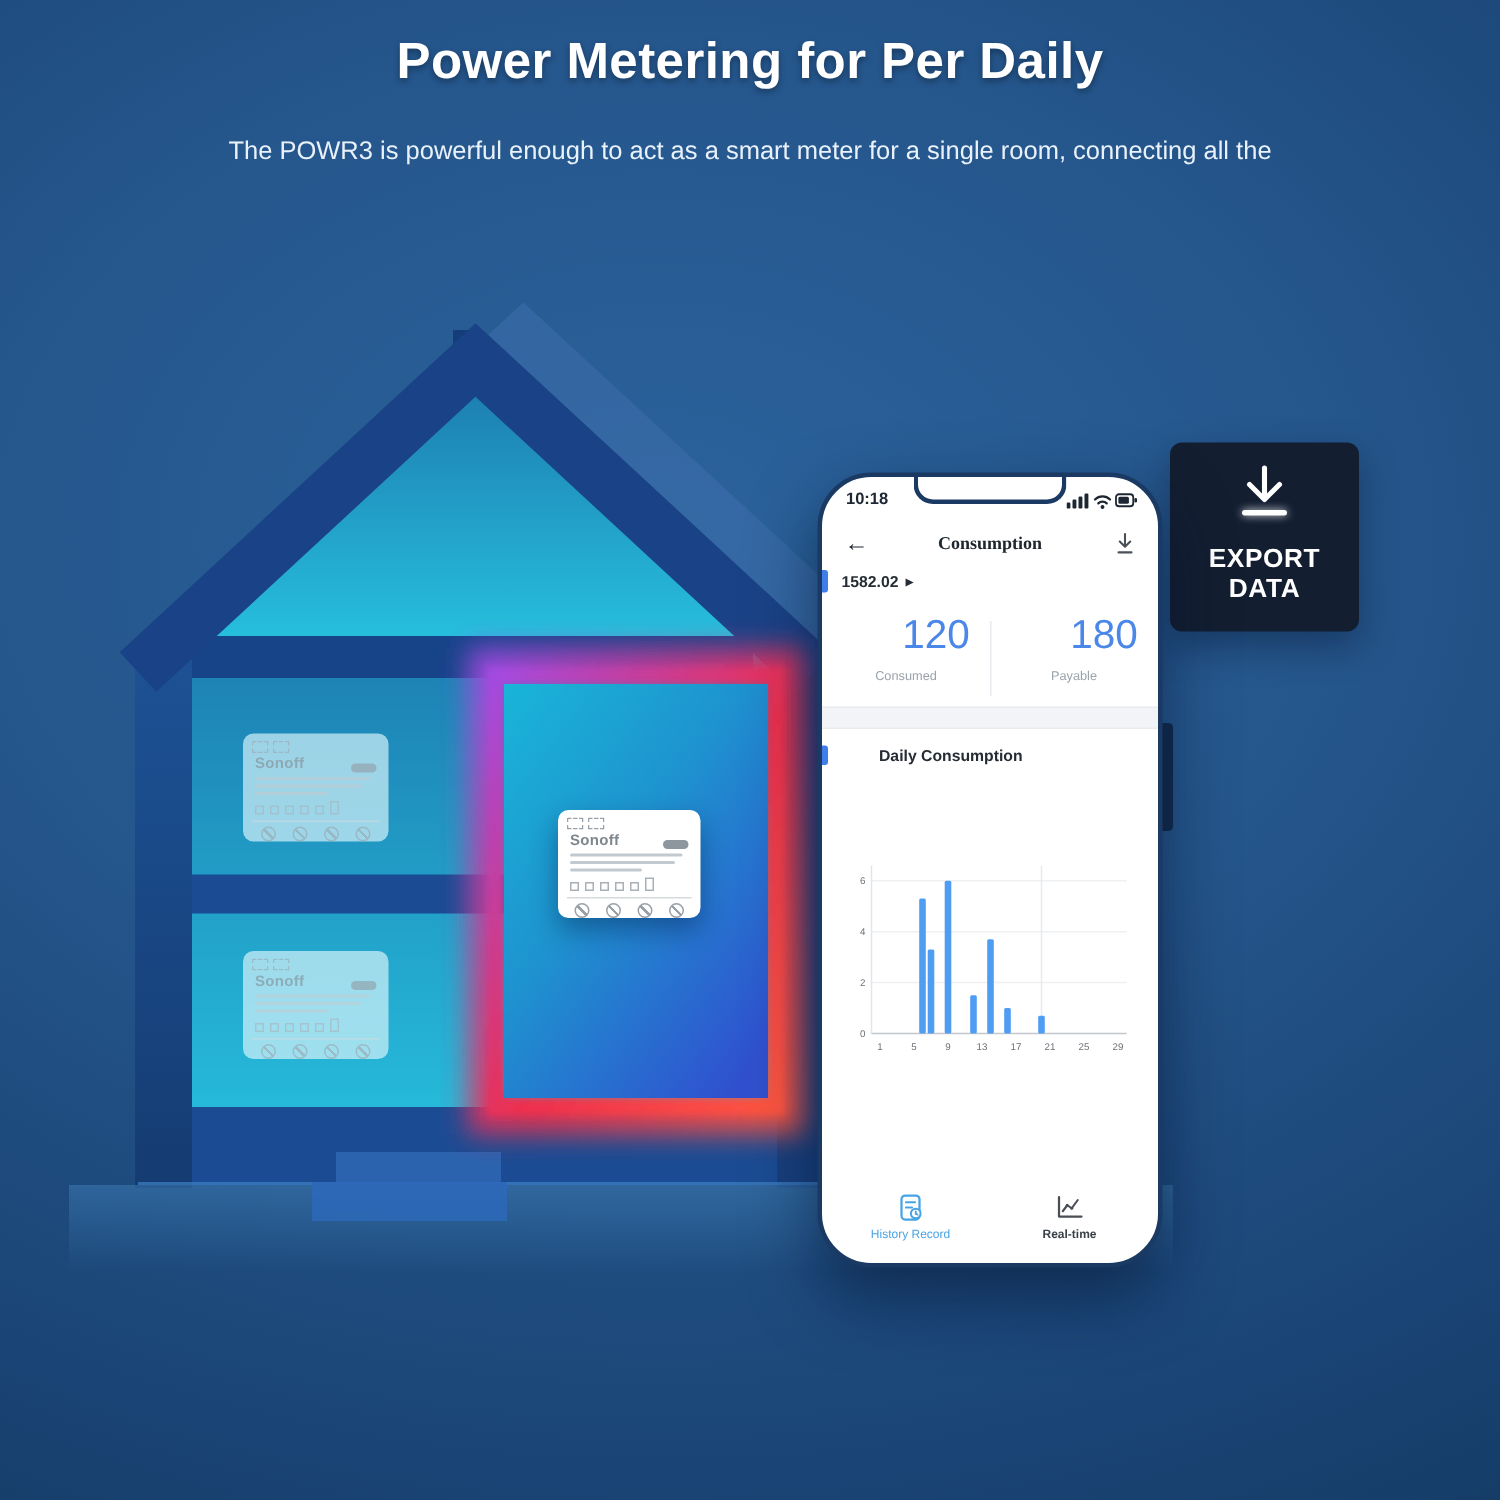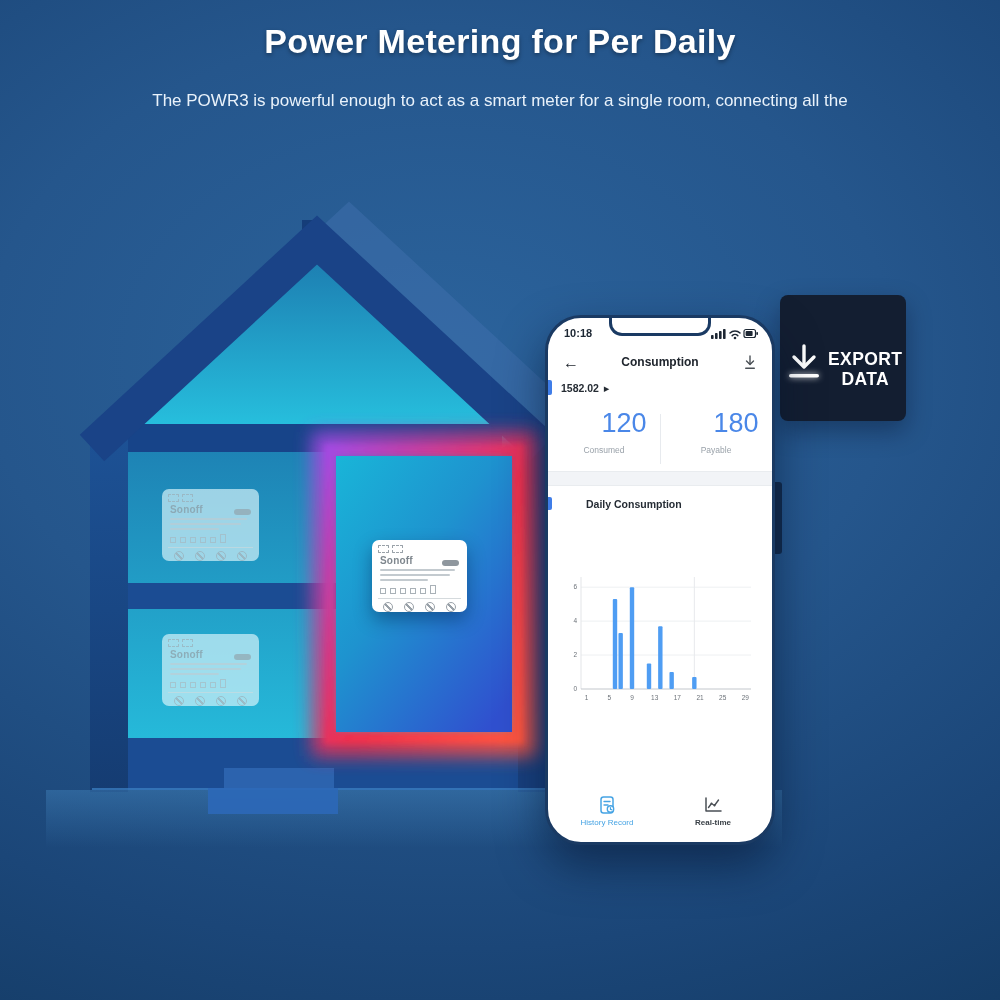--- a/index.html
+++ b/index.html
@@ -30,39 +30,39 @@
   .d-pill{width:17px;height:6px;background:#8f979e;border-radius:3px;}
   .d-line{height:2px;background:#c3cacf;border-radius:1px;margin:3px 2px 0;}
   .d-iconrow{display:flex;gap:4px;margin:4px 2px 0;align-items:flex-end;}
   .d-ico{width:4px;height:4px;border:1px solid #a9b1b7;}
   .d-ico.tall{height:7px;}
   .d-screws{display:flex;justify-content:space-around;margin-top:4px;border-top:1px solid #d5dadd;padding-top:3px;}
   .d-screw{width:8px;height:8px;border:1px solid #99a1a8;border-radius:50%;
     background:linear-gradient(45deg,transparent 42%,#99a1a8 42%,#99a1a8 58%,transparent 58%);}
   
   .export-badge{position:absolute;left:780px;top:295px;width:126px;height:126px;z-index:3;
-    background:#131e31;border-radius:8px;display:flex;flex-direction:row;align-items:center;
+    background:#131e31;border-radius:8px;display:flex;flex-direction:column;align-items:center;
     padding-top:12px;box-sizing:border-box;box-shadow:0 10px 24px rgba(0,10,30,.35);}
   .export-underline{filter:drop-shadow(0 0 3px rgba(255,255,255,.9));}
   .export-label{margin-top:9px;color:#ffffff;font-size:17.5px;font-weight:800;
     letter-spacing:.4px;line-height:20px;text-align:center;}
   
   .side-btn{position:absolute;left:772px;top:482px;width:10px;height:72px;background:#132c4e;
     border-radius:0 3px 3px 0;z-index:3;}
   .phone{position:absolute;left:545px;top:315px;width:230px;height:530px;z-index:4;
     background:#ffffff;border:3px solid #1a3a63;border-radius:36px;box-sizing:border-box;
     box-shadow:0 20px 45px rgba(4,18,45,.55);}
   .screen{position:absolute;inset:0;border-radius:33px;overflow:hidden;}
   .notch{position:absolute;top:0;left:50%;transform:translateX(-50%);width:96px;height:15px;
     background:#ffffff;border:3px solid #1a3a63;border-top:none;border-radius:0 0 13px 13px;}
   .status{position:absolute;top:9px;left:16px;right:13px;display:flex;justify-content:space-between;align-items:flex-start;}
   .status-time{font-size:11px;font-weight:700;color:#1d2733;}
   .nav{position:absolute;top:33px;left:0;right:0;height:24px;}
   .nav-back{position:absolute;left:15px;top:1px;font-size:16px;color:#20262e;line-height:22px;}
-  .nav-title{position:absolute;left:0;right:0;text-align:center;top:4px;font-size:12px;font-weight:700;color:#20262e;}
+  .nav-title{position:absolute;left:0;right:0;text-align:center;top:4px;font-size:12px;font-weight:700;color:#20262e;font-family:Liberation Serif, serif;}
   .nav-dl{position:absolute;right:15px;top:3px;}
   .accent{position:absolute;left:0;width:4px;background:#3f7de8;border-radius:0 2px 2px 0;}
   .month{position:absolute;top:64px;left:13px;font-size:10.5px;font-weight:700;color:#252c34;}
   .month .chev{font-size:6.5px;vertical-align:1px;margin-left:2px;color:#252c34;}
   .stats{position:absolute;top:90px;left:0;right:0;height:62px;display:flex;}
   .stat{flex:1;text-align:center;}
   .stat-value{font-size:27px;font-weight:500;color:#4a87e8;line-height:30px;padding-left:40px;}
   .stat-label{margin-top:7px;font-size:8.5px;color:#9aa2aa;}
   .stats-divider{position:absolute;left:50%;top:6px;height:50px;width:1px;background:#e7eaee;}
   .band{position:absolute;top:153px;left:0;right:0;height:13px;background:#f2f4f7;

